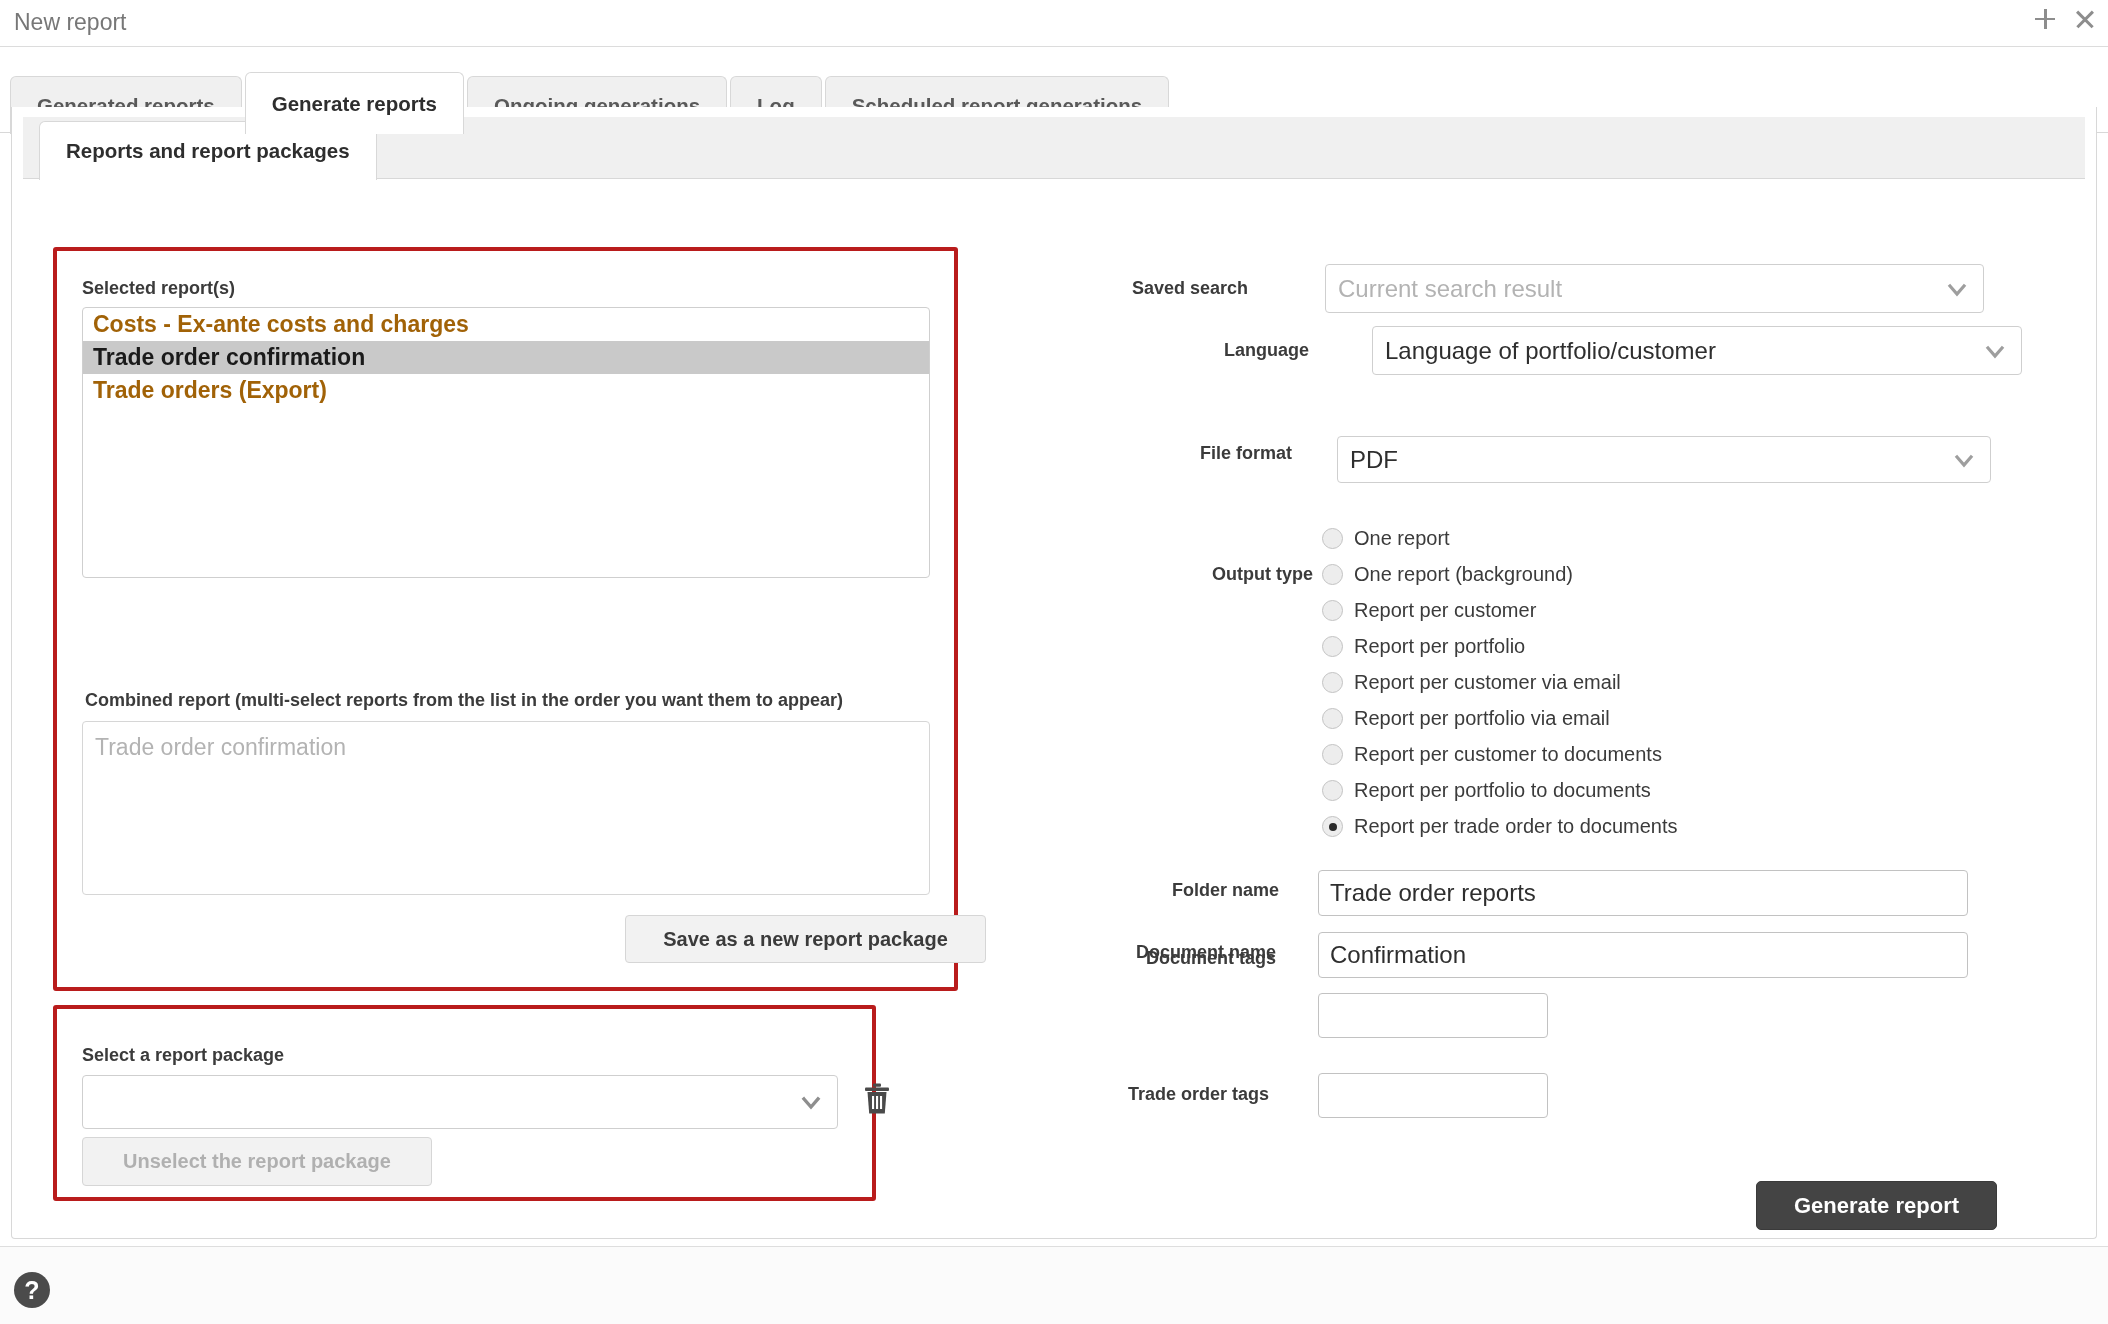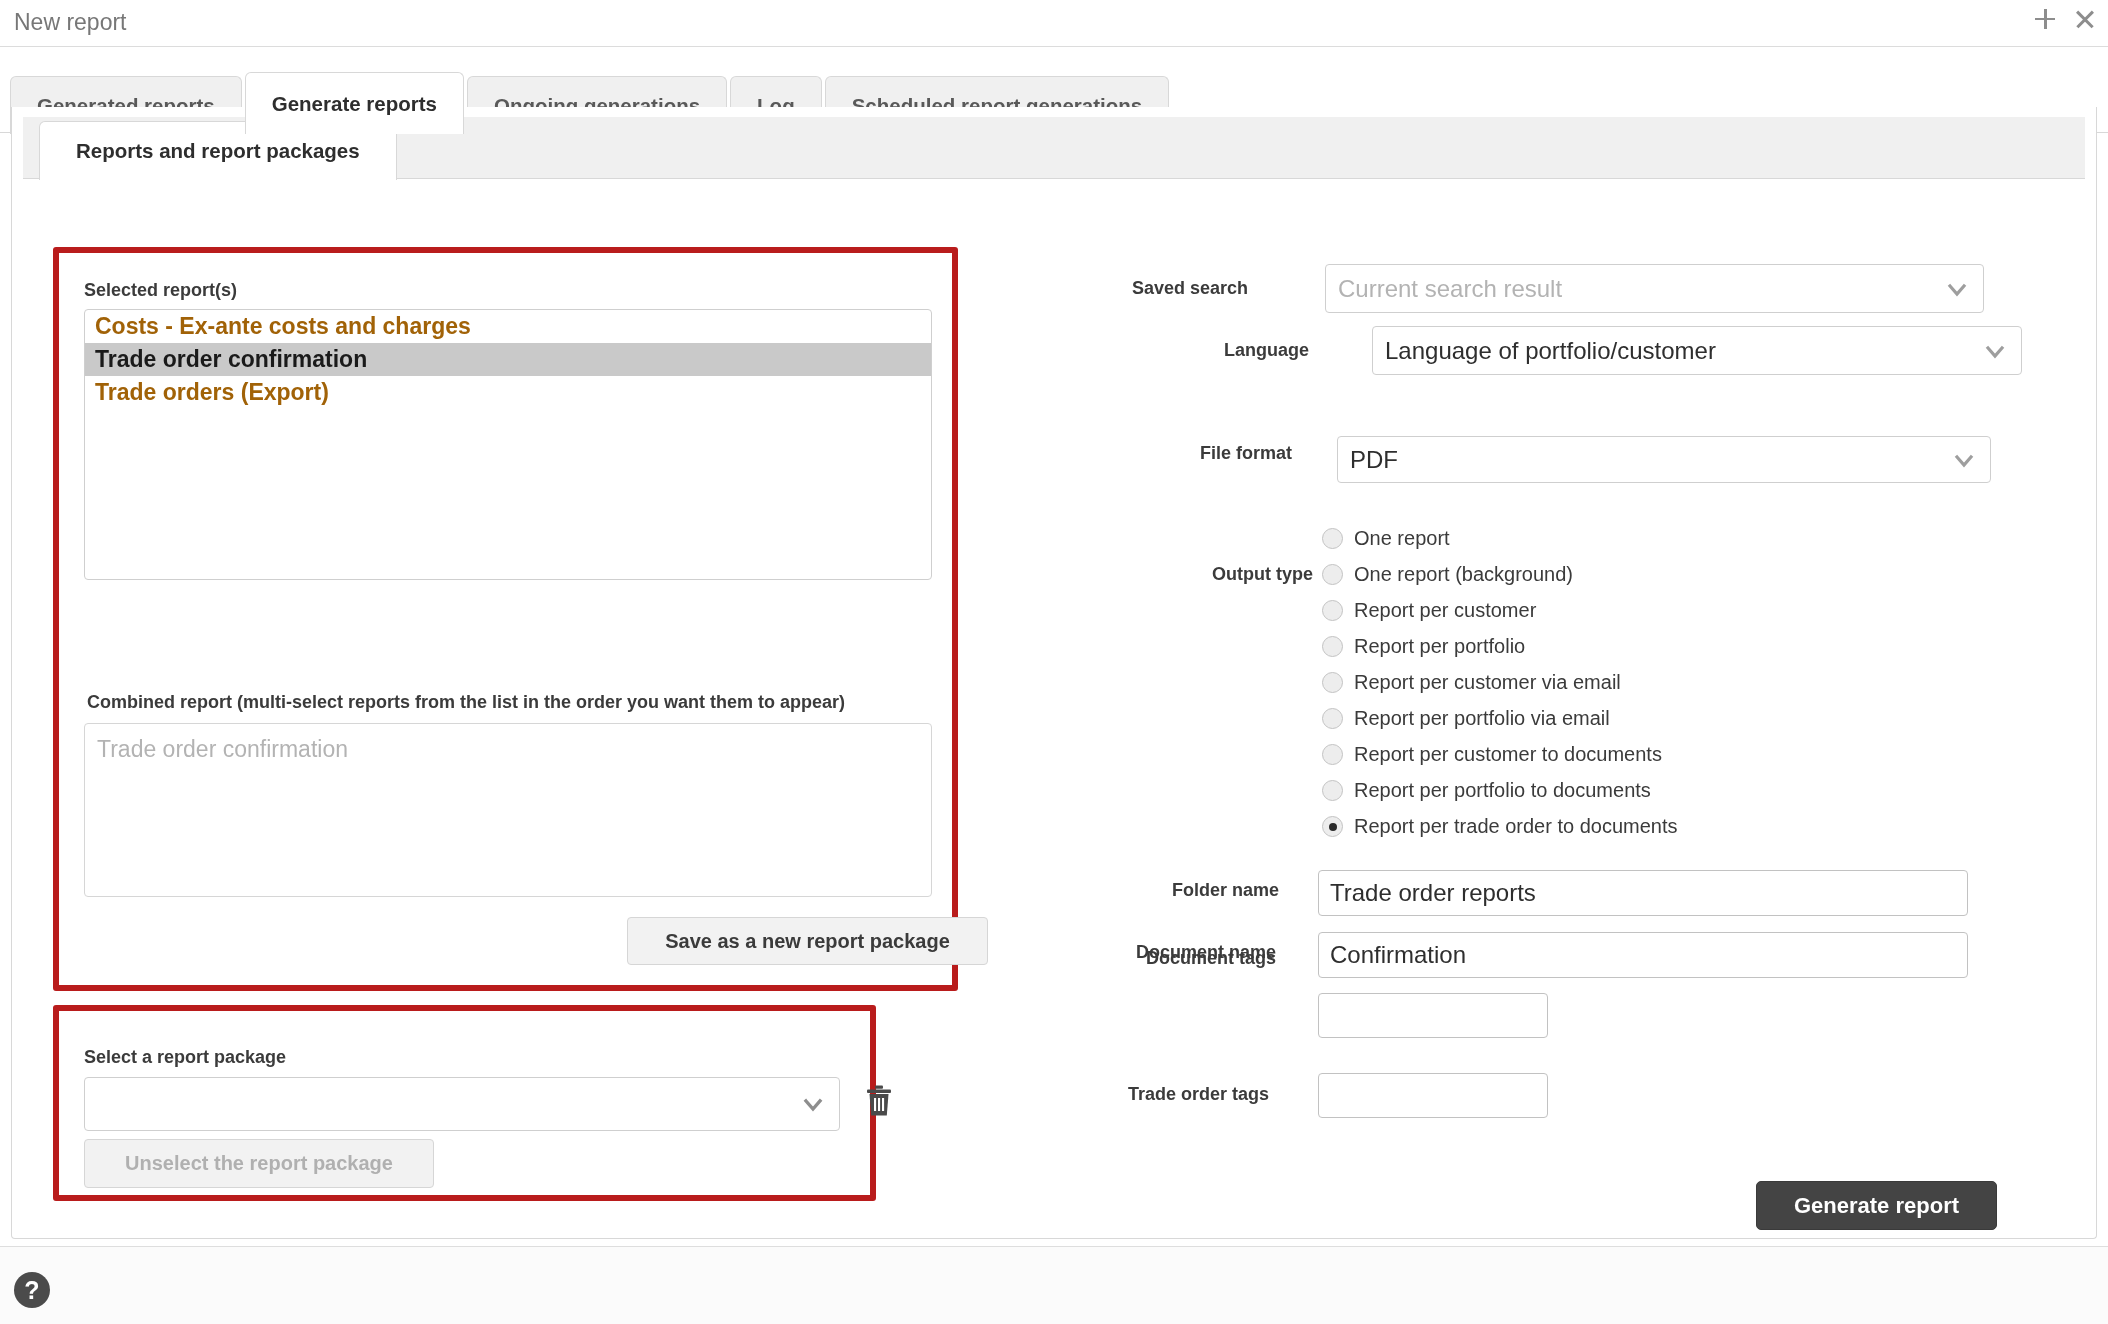--- a/index.html
+++ b/index.html
@@ -88,36 +88,36 @@
   
   .inner-tabstrip {
     position: absolute; left: 11px; top: 10px;
     width: 2062px; height: 62px;
     background: #f0f0f0;
     border-bottom: 1px solid #d8d8d8;
   }
   .inner-tab {
     position: absolute; left: 16px; top: 4px;
     height: 59px;
-    padding: 0 36px;
+    padding: 0 26px;
     display: flex; align-items: center;
     background: #ffffff;
     border: 1px solid #d8d8d8;
     border-bottom: none;
     border-radius: 6px 6px 0 0;
     font-size: 20.5px; font-weight: 700; color: #2e2e2e;
     white-space: nowrap;
     cursor: pointer;
   }
 
   
   .card {
     position: absolute;
     background: #ffffff;
-    border: 6px solid #b91c1c;
+    border: 4px solid #b91c1c;
     border-radius: 3px;
   }
   #card-reports { left: 53px; top: 247px; width: 905px; height: 744px; }
   #card-package { left: 53px; top: 1005px; width: 823px; height: 196px; }
 
   .field-label {
     font-size: 18px; font-weight: 700; color: #3b3b3b;
     white-space: nowrap;
   }
 

